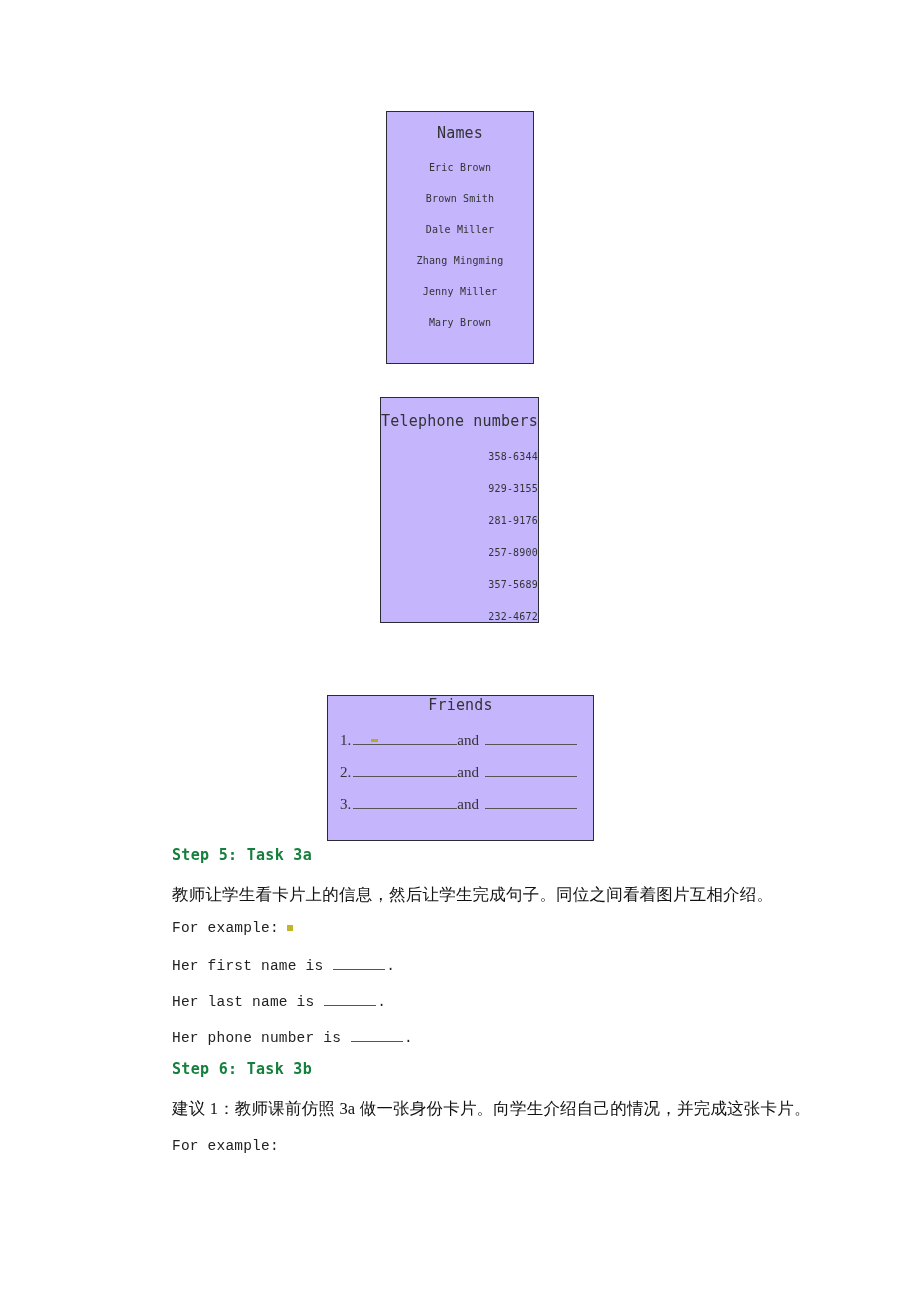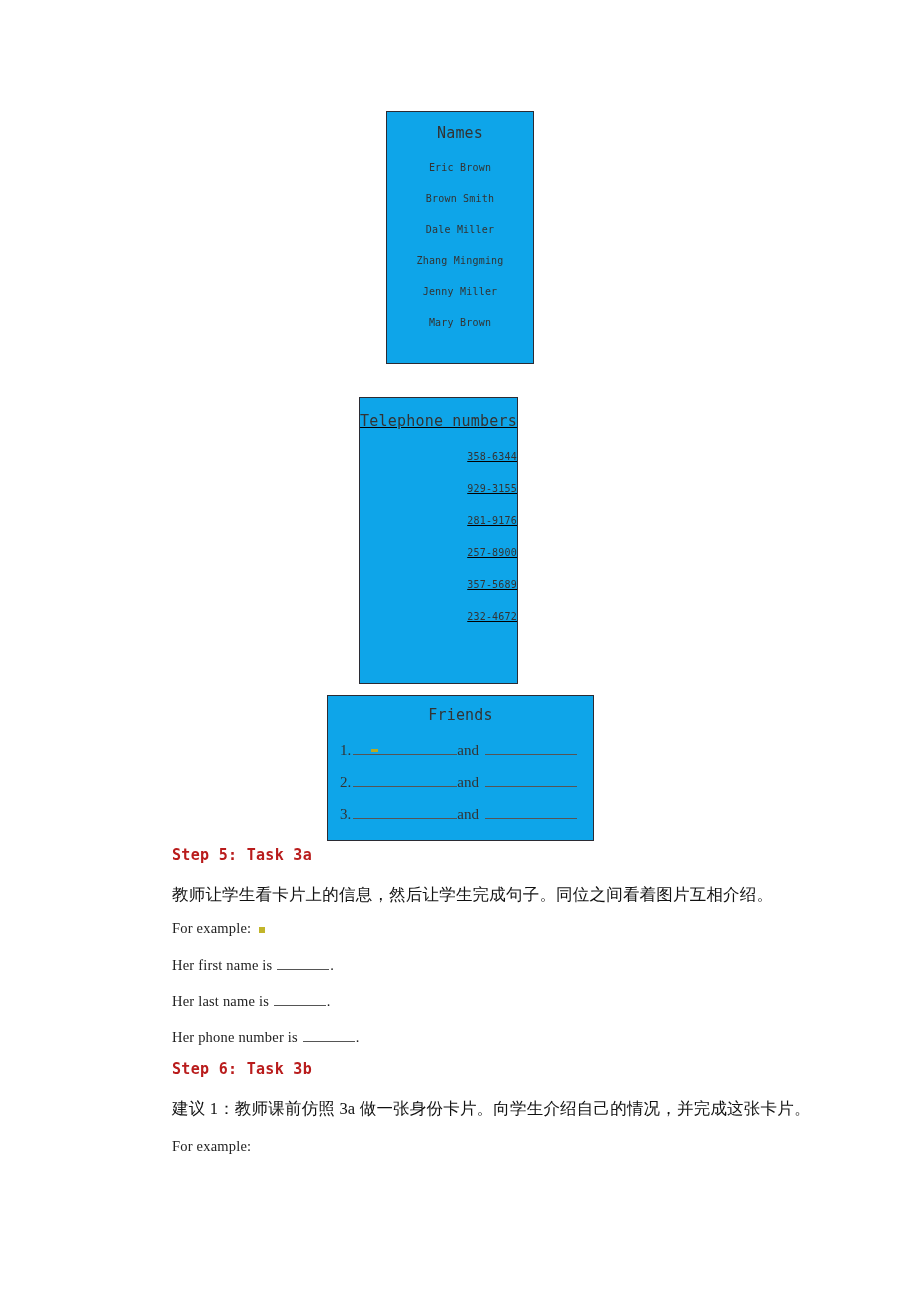--- a/index.html
+++ b/index.html
@@ -18,21 +18,21 @@
 
   .page {
     position: absolute;
     inset: 0;
   }
 
   
   .card {
     position: absolute;
     border: 1px solid #2b2b33;
-    background: #0ea5e9;
+    background: #c4b5fd;
     box-sizing: border-box;
   }
 
   .card-title {
     text-align: center;
     font-family: "DejaVu Sans Mono", monospace;
     font-size: 15px;
     color: #333333;
     letter-spacing: 0.2px;
   }
@@ -51,37 +51,36 @@
     top: 111px;
     width: 148px;
     height: 253px;
     padding-top: 12px;
   }
   #names-card .card-title { margin-bottom: 20px; }
   #names-card .card-line { margin-bottom: 20px; }
 
   
   #phone-card {
-    left: 359px;
+    left: 380px;
     top: 397px;
     width: 159px;
-    height: 287px;
+    height: 226px;
     padding-top: 14px;
-    text-decoration: underline;
   }
   #phone-card .card-title { margin-bottom: 21px; font-size: 15px; }
   #phone-card .card-line { margin-bottom: 21px; text-align: right; }
 
   
   #friends-card {
     left: 327px;
     top: 695px;
     width: 267px;
     height: 146px;
-    padding-top: 10px;
+    padding-top: 0;
   }
   #friends-card .card-title { margin-bottom: 17px; }
 
   .friend-row {
     display: flex;
     align-items: baseline;
     font-family: "DejaVu Sans Mono", monospace;
     font-size: 14px;
     color: #333333;
     margin: 0 12px 14px 12px;
@@ -122,31 +121,31 @@
   
   .txt {
     position: absolute;
     left: 172px;
     white-space: nowrap;
   }
   .step-head {
     font-family: "DejaVu Sans Mono", monospace;
     font-size: 15px;
     font-weight: bold;
-    color: #b91c1c;
+    color: #15803d;
     letter-spacing: 0.3px;
   }
   .cn-line {
     font-family: "Liberation Serif", serif;
     font-size: 16.5px;
     color: #111111;
     letter-spacing: 0.2px;
   }
   .mono-line {
-    font-family: Liberation Serif, serif;
+    font-family: Liberation Mono, monospace;
     font-size: 14.5px;
     color: #222222;
     letter-spacing: 0.2px;
   }
   .inline-blank {
     display: inline-block;
     width: 52px;
     border-bottom: 1px solid #555555;
     height: 12px;
     margin: 0 1px;

